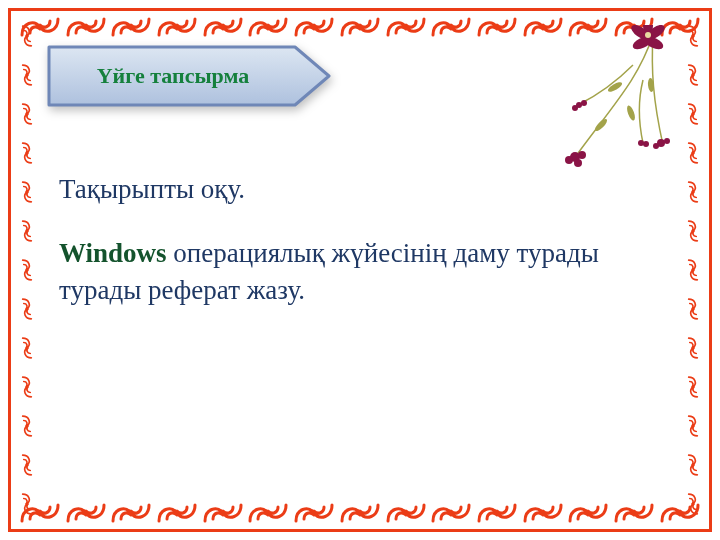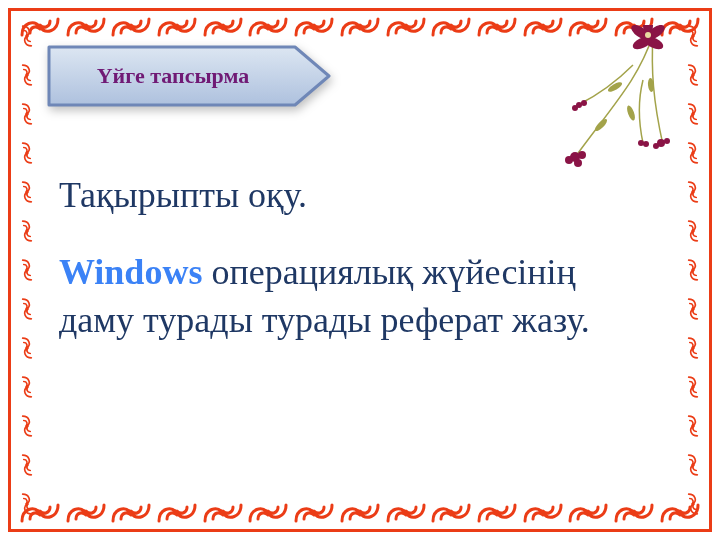--- a/index.html
+++ b/index.html
@@ -64,36 +64,36 @@
     position: absolute;
     left: 0; top: 0;
     width: 260px;
     height: 66px;
     display: flex;
     align-items: center;
     justify-content: center;
     font-family: "Times New Roman", serif;
     font-weight: bold;
     font-size: 22px;
-    color: #701a75;
+    color: #15803d;
     text-align: center;
   }
 
   
   .content {
     position: absolute;
     left: 48px;
     right: 60px;
     top: 160px;
     color: #1f3864;
-    font-size: 36px;
+    font-size: 27px;
     line-height: 1.35;
   }
   .content p { margin: 0 0 28px 0; }
-  .content .bold-red { color: #3b82f6; font-weight: bold; }
+  .content .bold-red { color: #14532d; font-weight: bold; }
 </style>
 </head>
 <body>
 
 <div class="frame">
 
   <div class="strip top">
       <svg viewBox="0 0 44 24">
         <path d="M4 20 C 4 8, 16 4, 22 12 C 28 20, 40 16, 40 4 M12 18 C 12 12, 18 10, 22 14 M32 6 C 32 12, 26 14, 22 10" fill="none" stroke="#eb3c16" stroke-width="3" stroke-linecap="round"></path>
       </svg>

